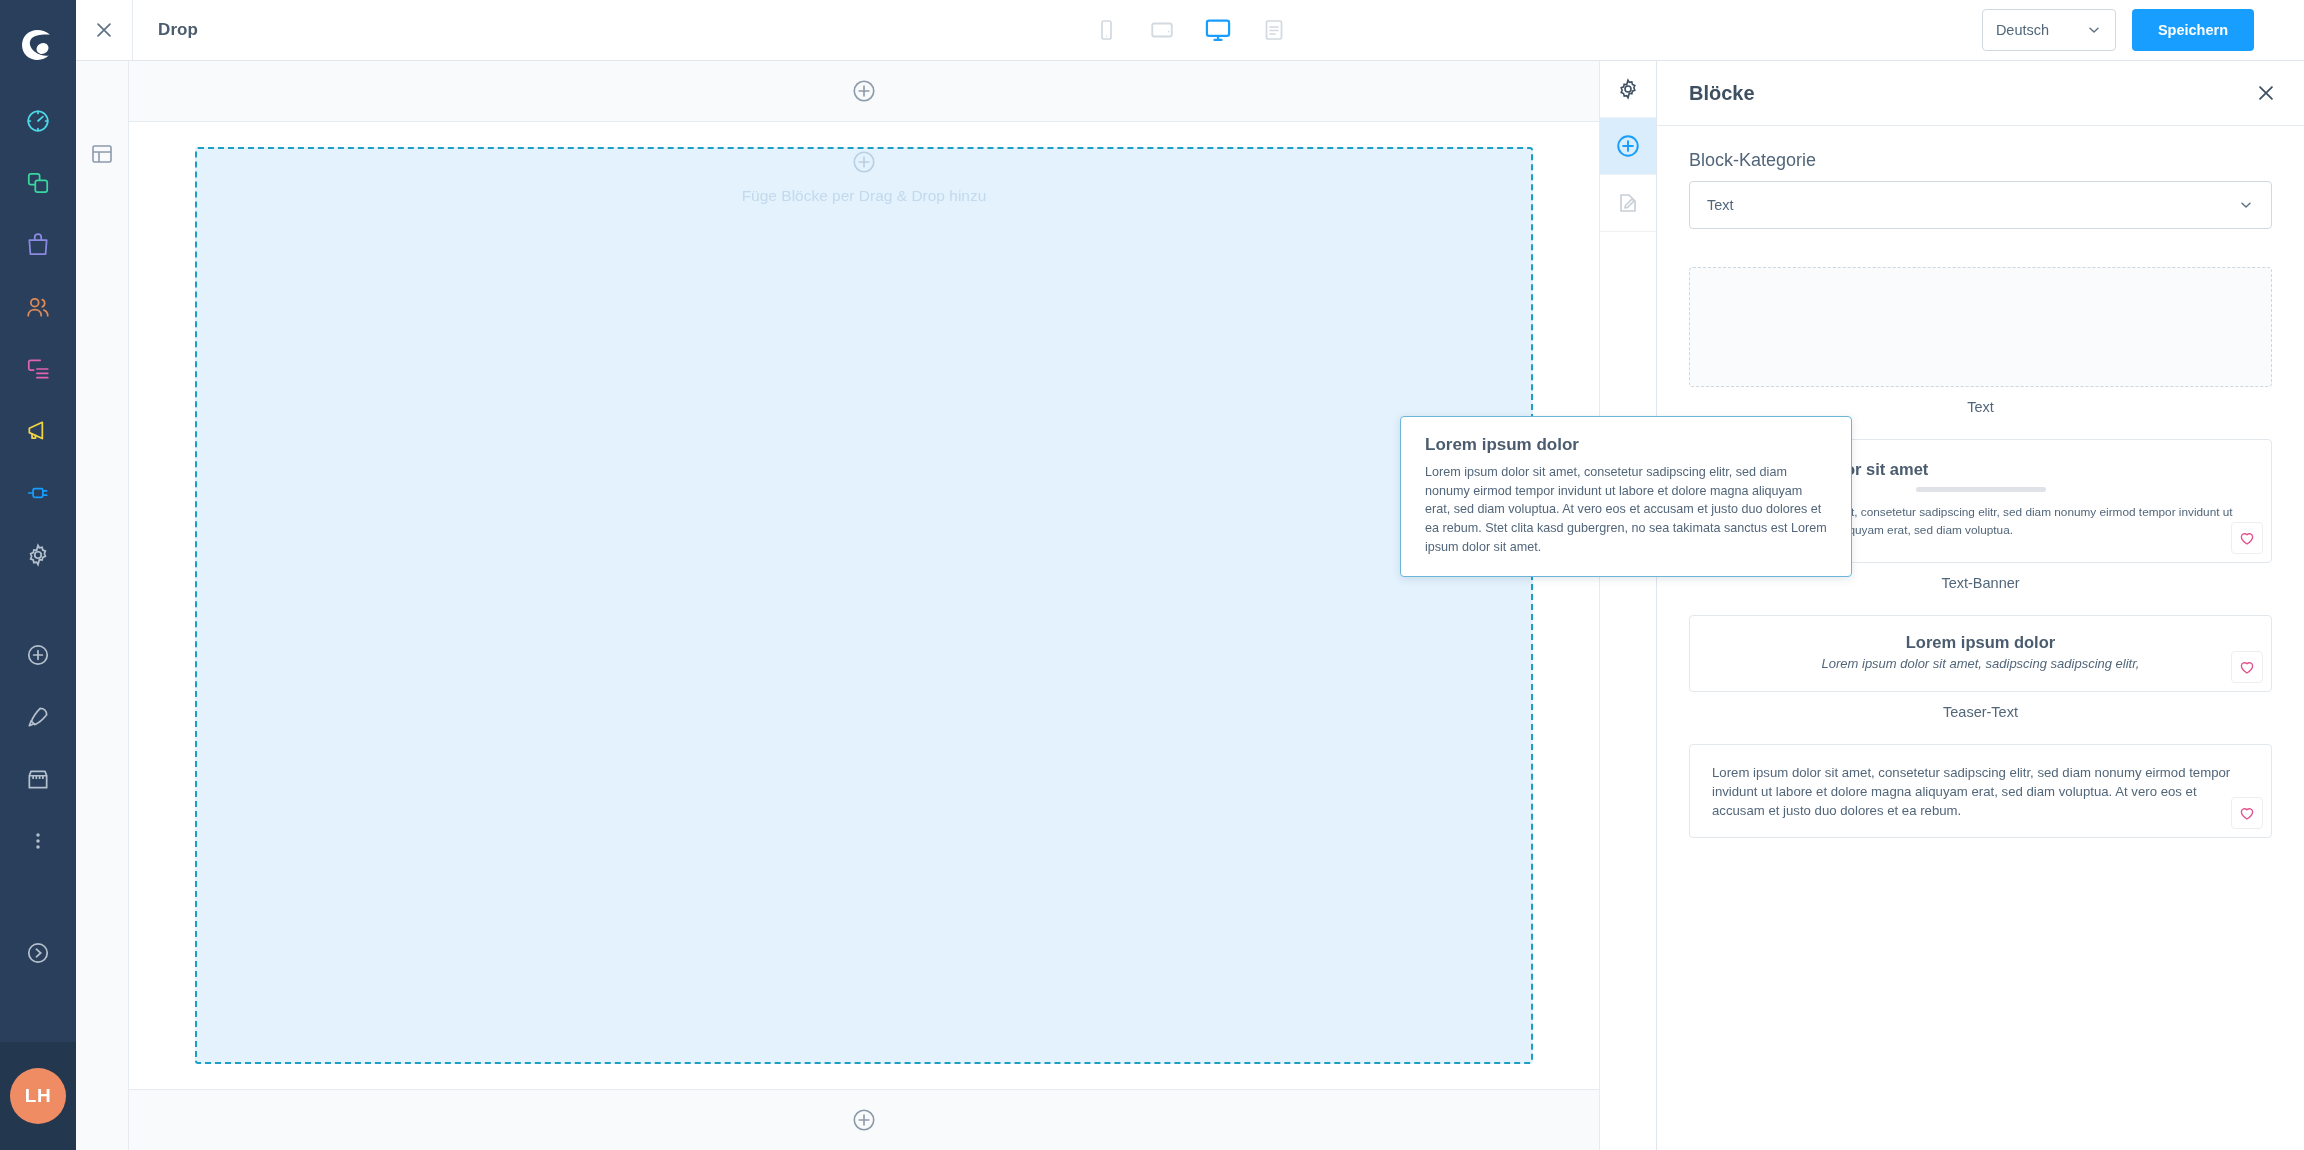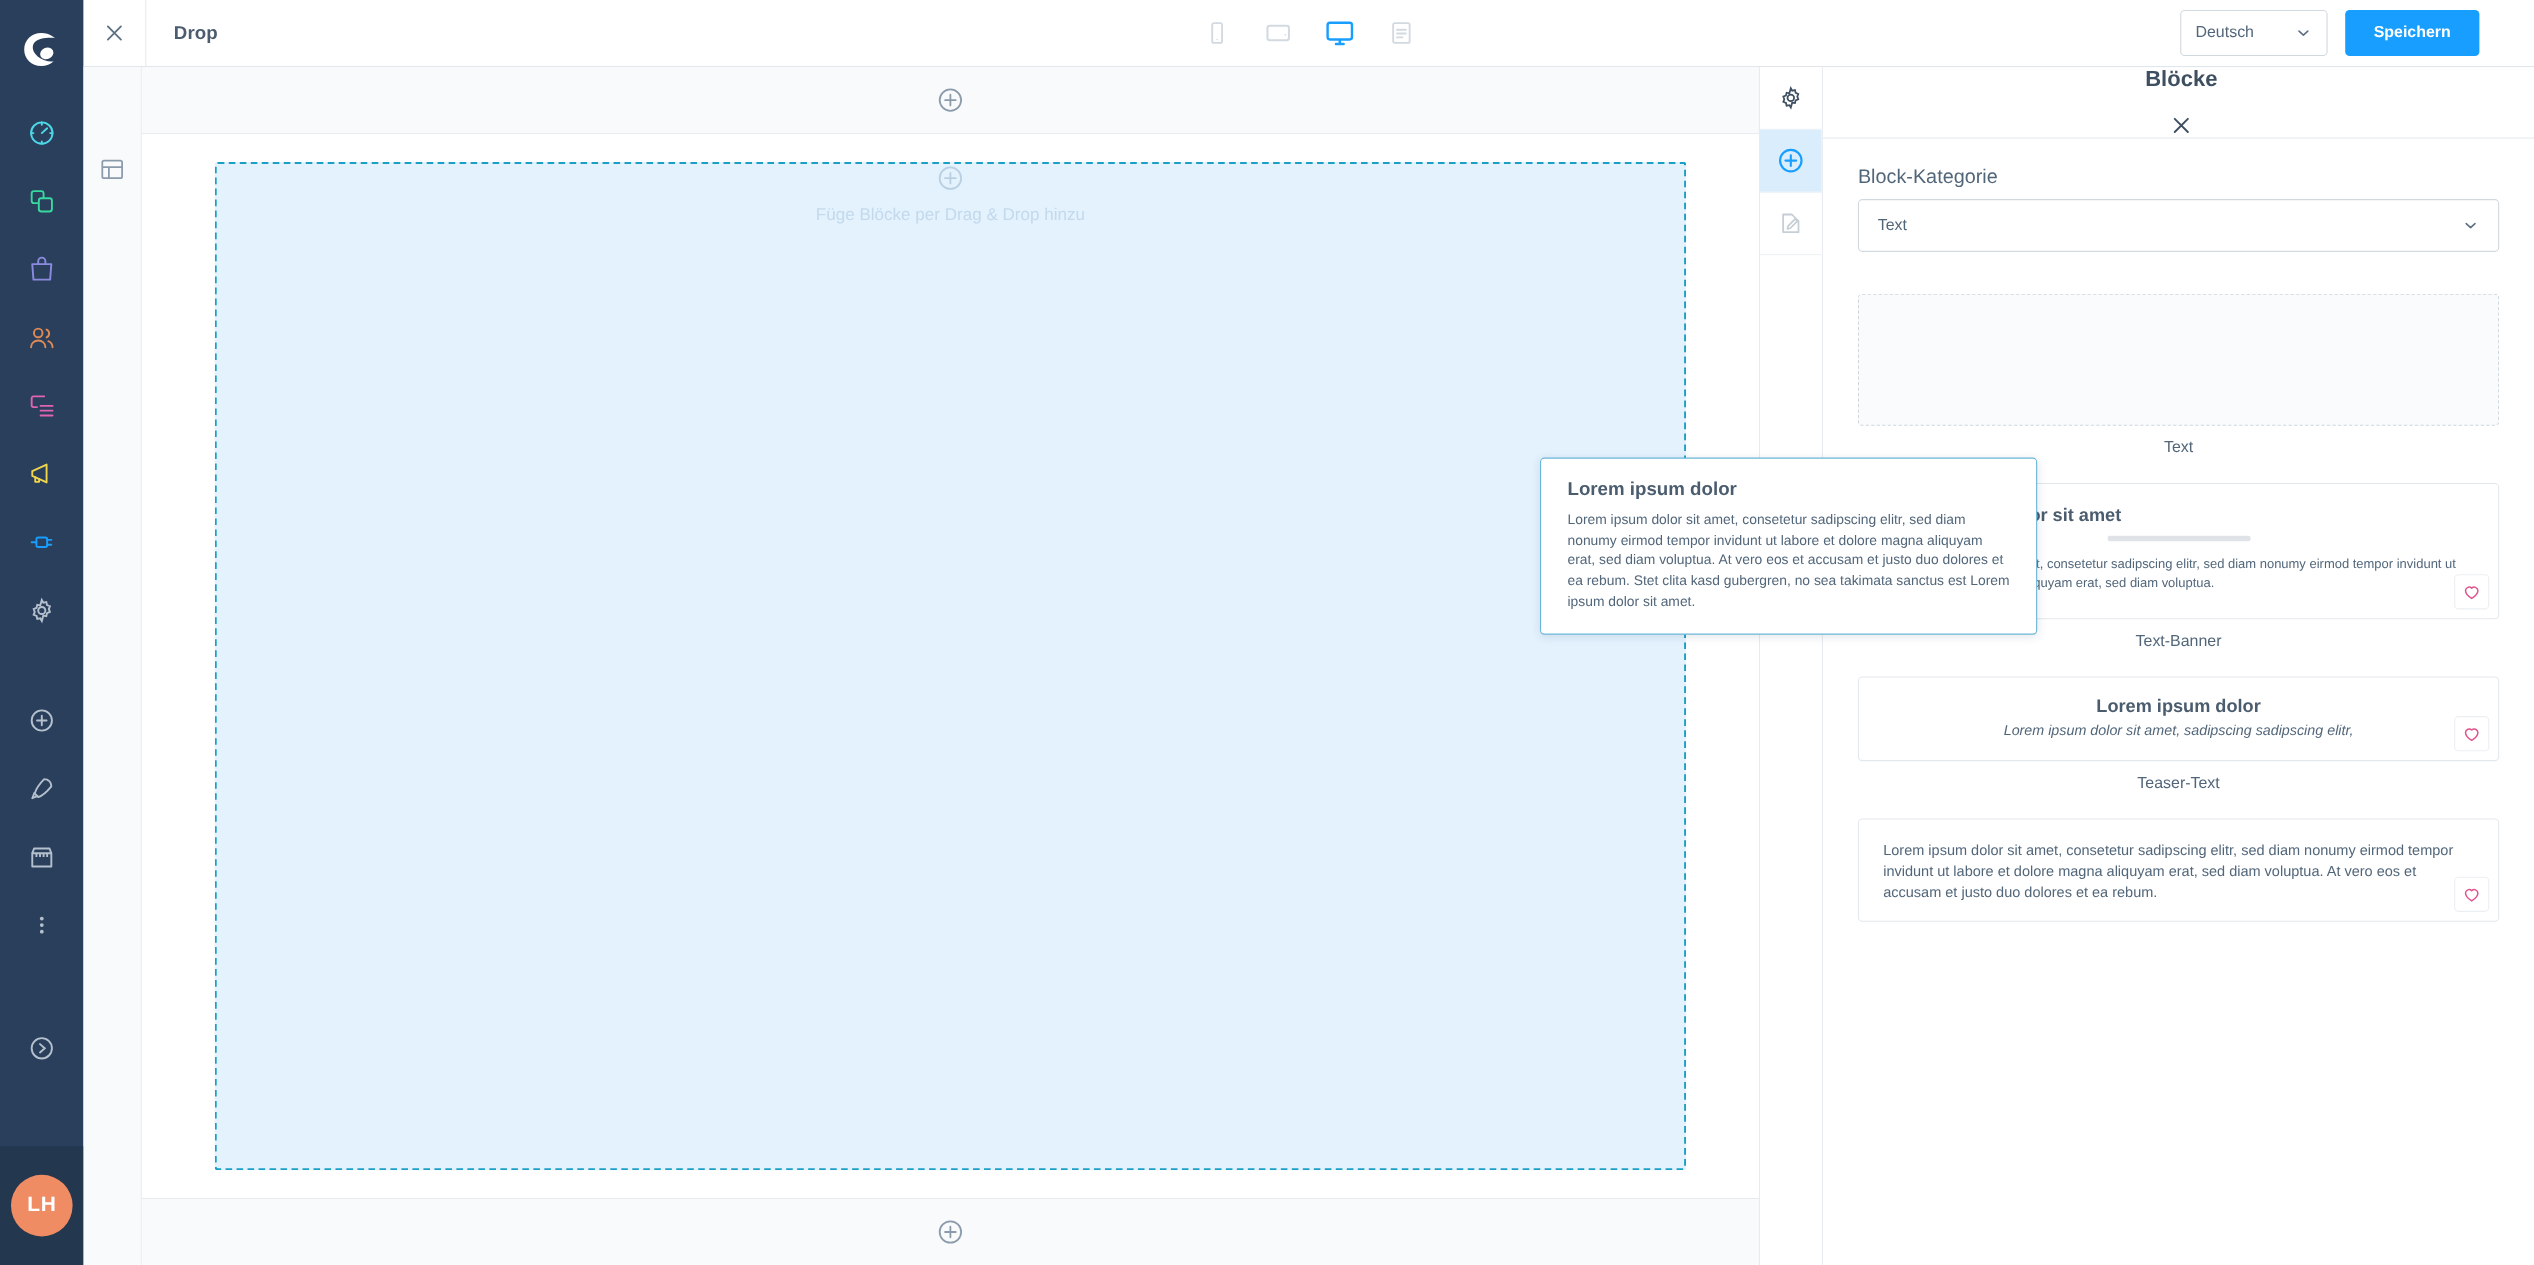--- a/index.html
+++ b/index.html
@@ -188,21 +188,20 @@
     background: #fff;
     border-left: 1px solid #e0e6eb;
     display: flex; flex-direction: column;
     height: 1089px;
   }
   .panel-head {
     height: 65px; flex-shrink: 0;
     border-bottom: 1px solid #e6ebf0;
     display: flex; align-items: center; justify-content: space-between;
     padding: 0 27px 0 32px;
-    flex-direction: column;
   }
   .panel-title { font-size: 20px; font-weight: bold; color: #3d4f61; }
   .panel-close { cursor: pointer; display: flex; }
   .panel-body { flex: 1; overflow: hidden; padding: 0 32px; }
   .field-label {
     font-size: 18px; color: #52667a;
     margin-top: 24px; margin-bottom: 10px;
   }
   .cat-select {
     height: 48px;

